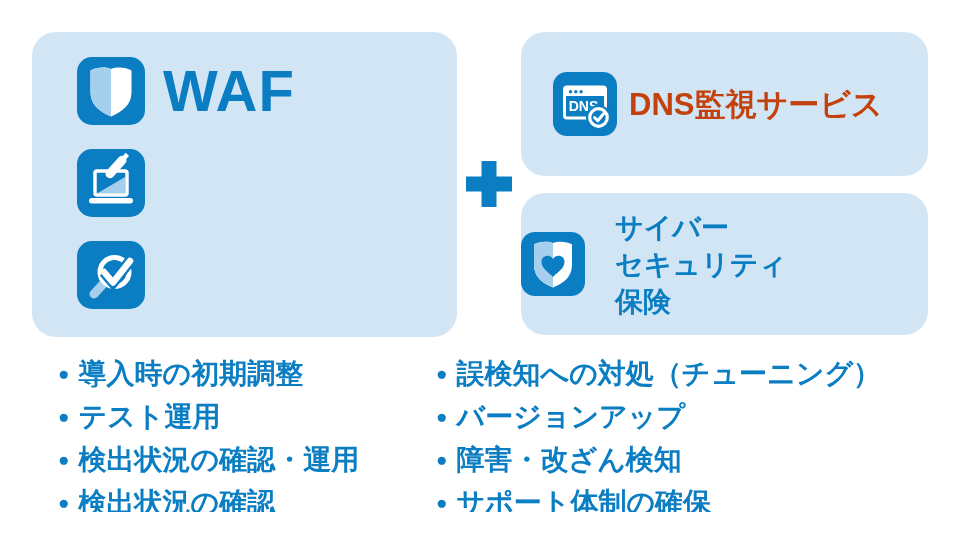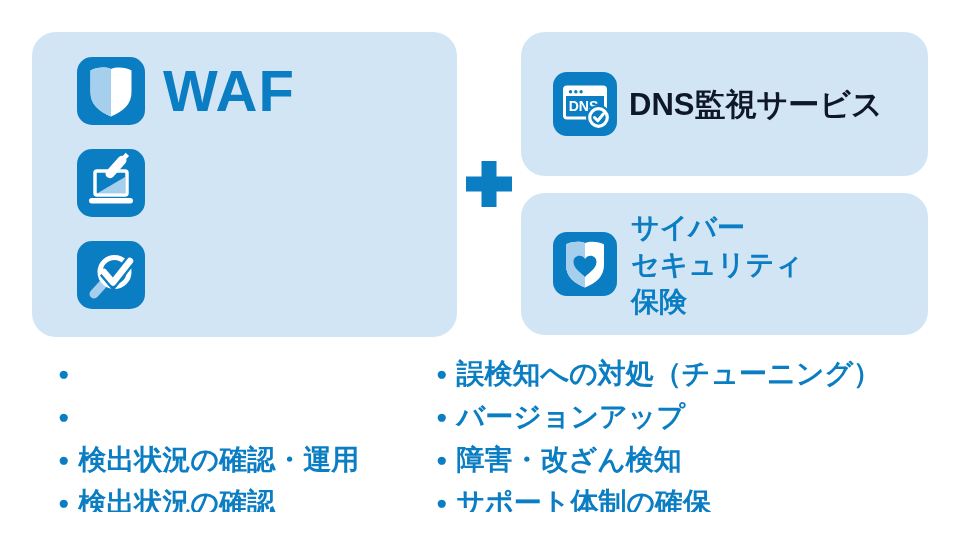--- a/index.html
+++ b/index.html
@@ -62,35 +62,34 @@
     left: 521px;
     top: 32px;
     width: 407px;
     height: 144px;
     display: flex;
     align-items: center;
     gap: 12px;
     padding-left: 32px;
   }
   .dns-label {
-    color: #0f172a;
+    color: #c2410c;
     font-weight: bold;
     font-size: 31px;
     white-space: nowrap;
     line-height: 1;
   }
   .insurance-panel {
     left: 521px;
     top: 193px;
     width: 407px;
     height: 142px;
     display: flex;
     align-items: center;
-    gap: 14px;
-    padding-left: 32px;
+    gap: 30px;
   }
   .insurance-label {
     color: #0b7dc2;
     font-weight: bold;
     font-size: 28px;
     line-height: 37px;
     white-space: nowrap;
   }
   
   .bullet-list {
@@ -188,23 +187,25 @@
     <div class="insurance-label">
       <div>サイバー</div>
       <div>セキュリティ</div>
       <div>保険</div>
     </div>
   </div>
 
   <ul class="bullet-list left-col">
     <li>
         <span class="bullet">●</span>
-      </li>
-    <li>
-        <span class="bullet">●</span>
+        <span>導入時の初期調整</span>
+      </li>
+    <li>
+        <span class="bullet">●</span>
+        <span>テスト運用</span>
       </li>
     <li>
         <span class="bullet">●</span>
         <span>検出状況の確認・運用</span>
       </li>
     <li>
         <span class="bullet">●</span>
         <span>検出状況の確認</span>
       </li>
   </ul>

